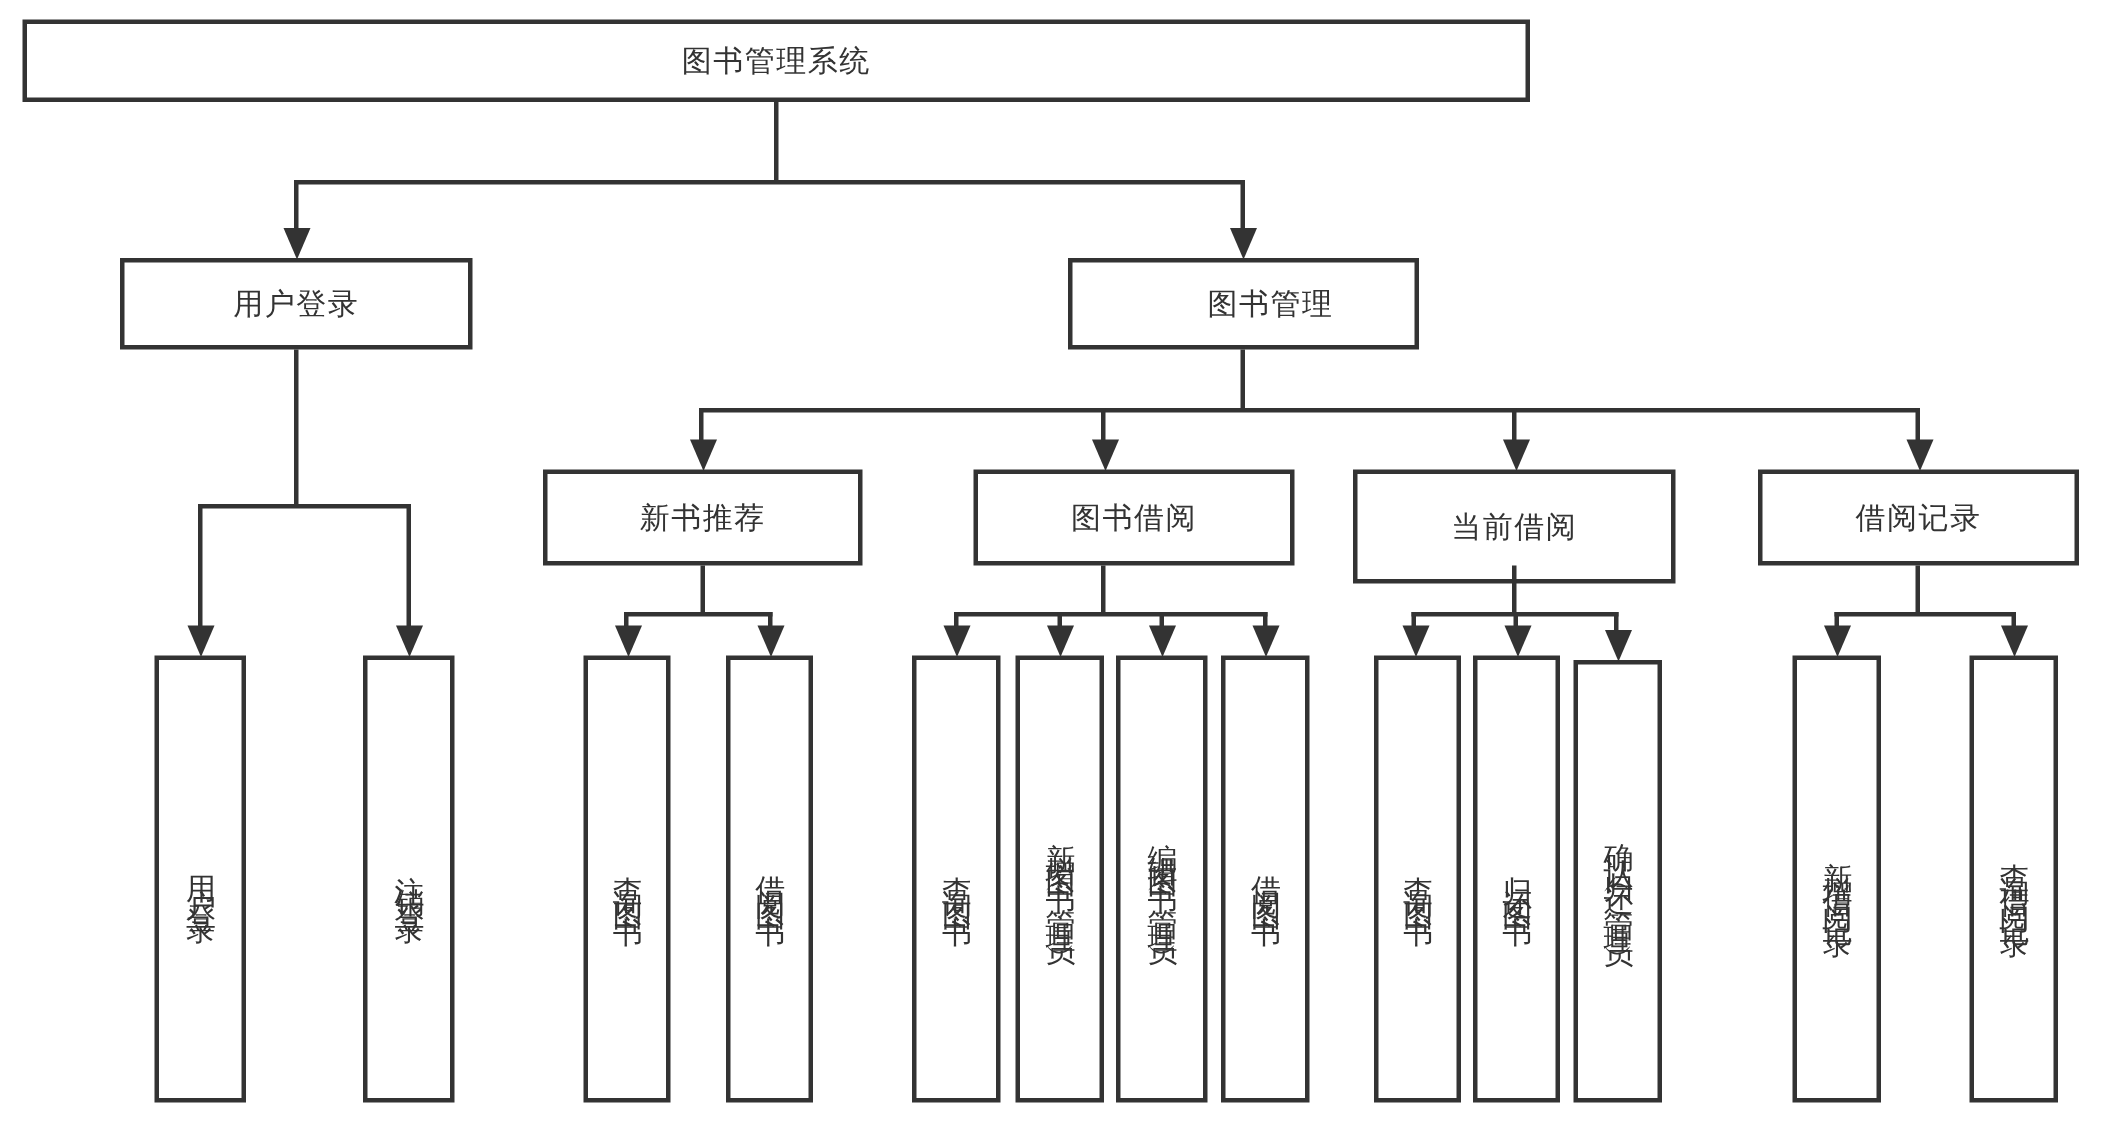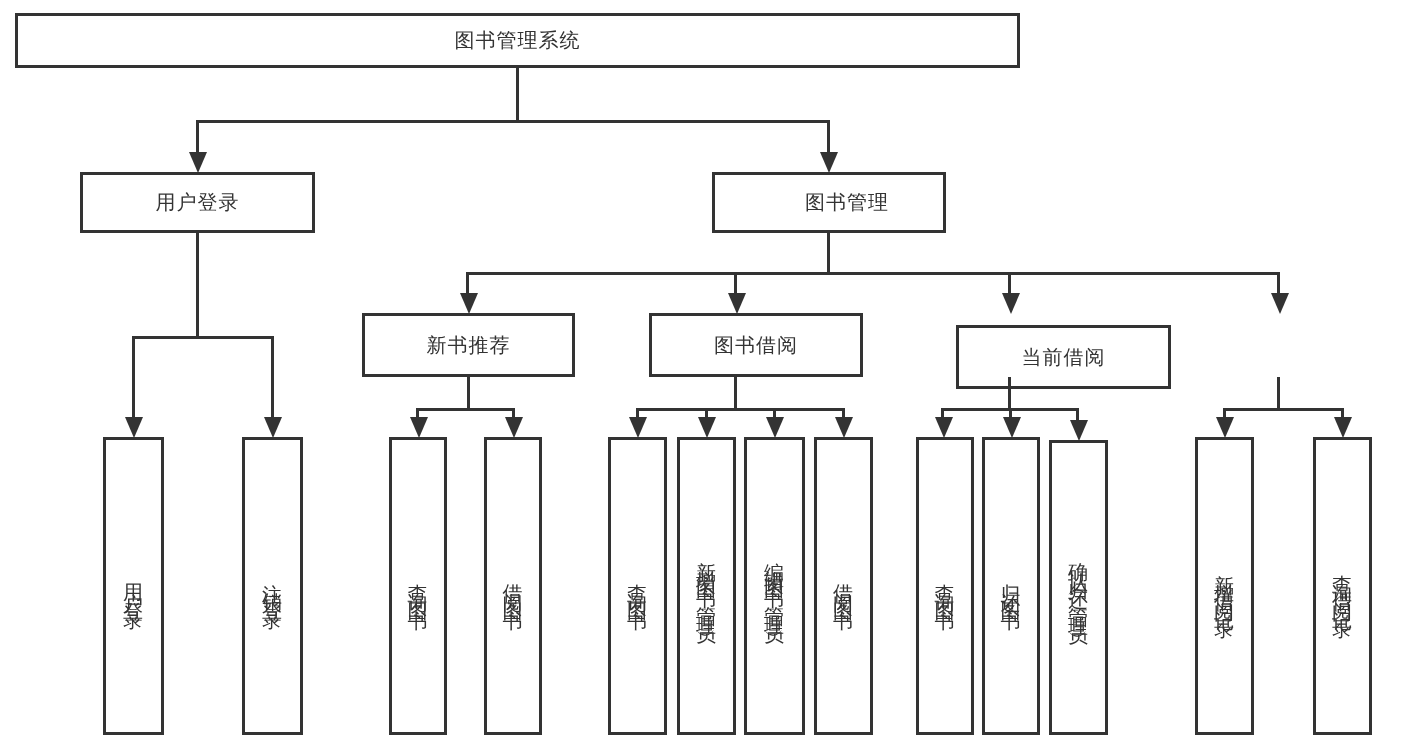--- a/index.html
+++ b/index.html
@@ -38,21 +38,22 @@
 
 <div id="canvas">
 
   <div class="box" style="left:15px;top:13px;width:1005px;height:55px;">图书管理系统</div>
 
   <div class="box" style="left:80px;top:172px;width:235px;height:61px;">用户登录</div>
   <div class="box" style="left:712px;top:172px;width:234px;height:61px;padding-left:36px;">图书管理</div>
 
   <div class="box" style="left:362px;top:313px;width:213px;height:64px;">新书推荐</div>
   <div class="box" style="left:629px;top:313px;width:214px;height:64px;margin-left:20px;">图书借阅</div>
-  <div class="box" style="left:956px;top:313px;width:215px;height:64px;margin-top:12px;">当前借阅</div>
+  <div class="box" style="left:902px;top:313px;width:215px;height:76px;">当前借阅</div>
+  <div class="box" style="left:1172px;top:313px;width:214px;height:64px;">借阅记录</div>
 
   <div class="box vbox" style="left:103px;top:437px;width:61px;height:298px;">用户登录</div>
   <div class="box vbox" style="left:242px;top:437px;width:61px;height:298px;">注销登录</div>
 
   <div class="box vbox" style="left:389px;top:437px;width:58px;height:298px;">查询图书</div>
   <div class="box vbox" style="left:484px;top:437px;width:58px;height:298px;">借阅图书</div>
 
   <div class="box vbox" style="left:608px;top:437px;width:59px;height:298px;">查询图书</div>
   <div class="box vbox" style="left:677px;top:437px;width:59px;height:298px;">新增图书（管理员）</div>
   <div class="box vbox" style="left:744px;top:437px;width:61px;height:298px;">编辑图书（管理员）</div>

